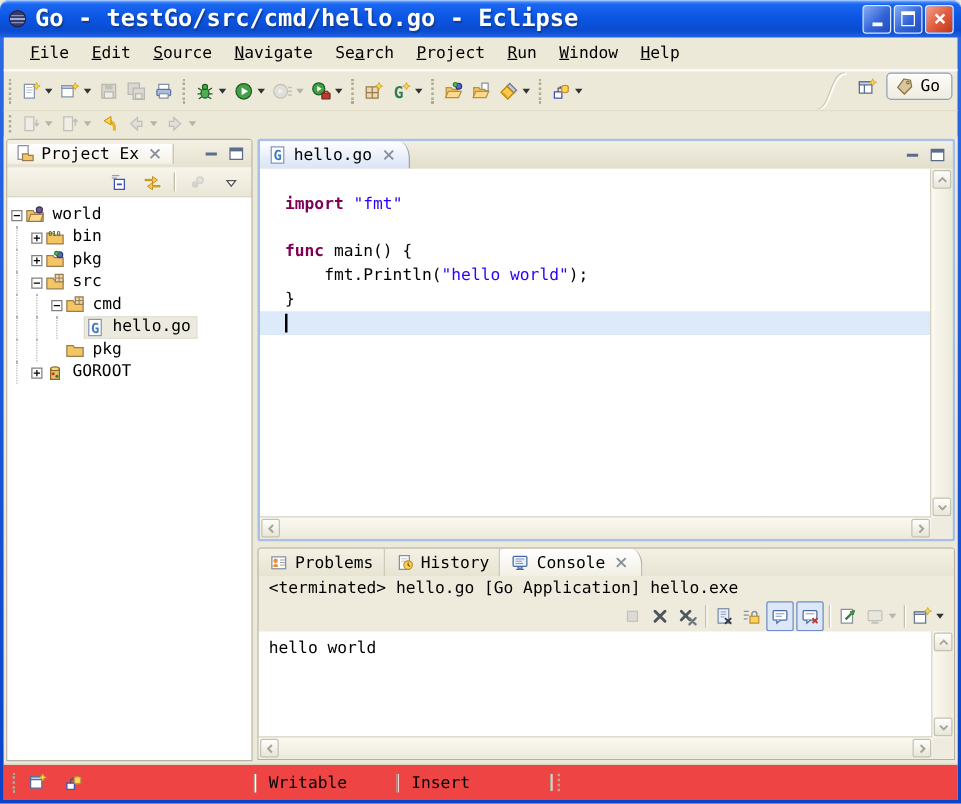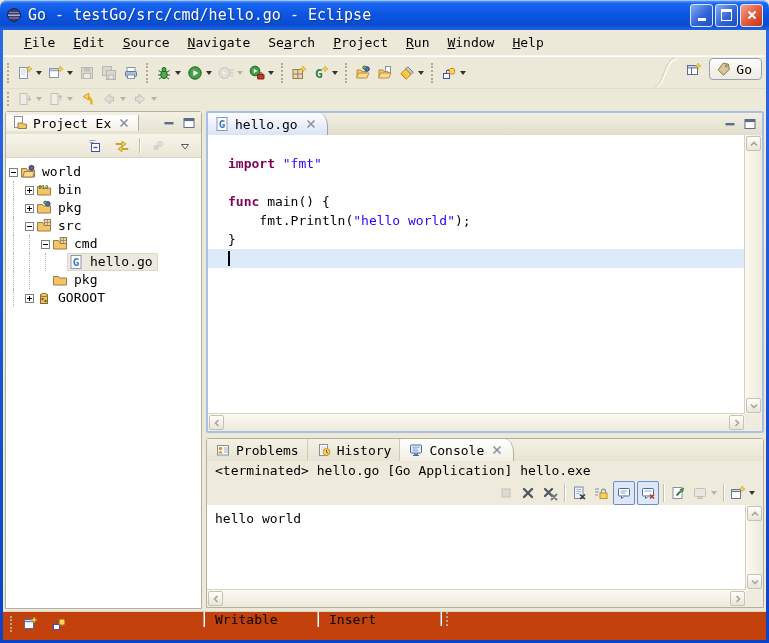--- a/index.html
+++ b/index.html
@@ -4,21 +4,21 @@
 <style>
   html,body{margin:0;padding:0}
   body{width:769px;height:643px;overflow:hidden;position:relative;
        font-family:"DejaVu Sans Mono","Liberation Mono",monospace;font-size:13px;color:#000;background:#ECE9D8}
   u{text-decoration:underline}
   .window{position:absolute;inset:0;background:linear-gradient(180deg,#2E6BE6,#0B43C8);border-radius:8px 8px 0 0}
   
   .titlebar{position:absolute;top:0;left:0;right:0;height:30px;border-radius:7px 7px 0 0;
     background:linear-gradient(180deg,#6AA2FC 0%,#1A66F0 12%,#0C56E4 45%,#0A4CD0 82%,#2064E4 100%);
     display:flex;align-items:center;padding:0 6px;box-shadow:inset 0 1px 0 #9CC4FF}
-  .title-text{color:#fff;font-weight:normal;font-size:15px;margin-left:6px;text-shadow:1px 1px 1px #123C8C;white-space:nowrap}
+  .title-text{color:#fff;font-weight:bold;font-size:19px;margin-left:6px;text-shadow:1px 1px 1px #123C8C;white-space:nowrap}
   .winbtns{margin-left:auto;display:flex;gap:2px}
   .wbtn{width:21px;height:21px;border-radius:3px;border:1px solid #DCE8FC;display:flex;align-items:center;justify-content:center}
   .wbtn.minb,.wbtn.maxb{background:linear-gradient(135deg,#86AEF4,#3364D8 55%,#1E4EC0)}
   .wbtn.closeb{background:linear-gradient(135deg,#F4A28C,#E25E40 50%,#C23318)}
   .min-glyph{width:8px;height:3px;background:#fff;margin-top:9px}
   .max-glyph{width:9px;height:8px;border:1px solid #fff;border-top:3px solid #fff}
   
   .client{position:absolute;left:3px;right:3px;top:30px;bottom:3px;background:#ECE9D8;display:flex;flex-direction:column}
   .menubar{height:26px;box-sizing:border-box;display:flex;align-items:center;padding-left:12px;border-bottom:1px solid #F8F6EE}
   .mitem{padding:3px 9px;cursor:default;white-space:nowrap}
@@ -93,21 +93,21 @@
   .ctabs{height:22px;display:flex;align-items:stretch;background:linear-gradient(180deg,#F4F1E4,#E8E4D3)}
   .ctab{display:flex;align-items:center;gap:5px;padding:0 8px;border-right:1px solid #CFCaB8;white-space:nowrap}
   .ctab.active{background:linear-gradient(180deg,#FFFFFF,#F2EFE4);border-right:1px solid #B4AF9F;border-top-left-radius:4px;border-top-right-radius:9px 14px}
   .cstatus{height:19px;display:flex;align-items:center;padding-left:8px;background:#EEEBDC;white-space:pre}
   .ctoolbar{height:25px;display:flex;justify-content:flex-end;align-items:center;background:#EEEBDC;border-bottom:1px solid #CCC8B8;padding-right:5px}
   .cbody{position:absolute;top:66px;left:0;right:0;bottom:0;background:#FFF}
   .cout{position:absolute;top:0;left:0;right:17px;bottom:17px;padding:6px 8px;white-space:pre}
   .cvscroll{position:absolute;top:0;right:0;width:17px;bottom:17px;background:linear-gradient(90deg,#FBF9F1,#EDEADB);border-left:1px solid #D6D2C2}
   .chscroll{position:absolute;left:0;right:17px;bottom:0;height:17px;background:linear-gradient(180deg,#FBF9F1,#EDEADB);border-top:1px solid #D6D2C2}
   
-  .statusbar{height:29px;box-sizing:border-box;display:flex;align-items:flex-start;border-top:1px solid #DAD6C6;background:#c2410c}
+  .statusbar{height:29px;box-sizing:border-box;display:flex;align-items:center;border-top:1px solid #DAD6C6;background:#ef4444}
   .sbleft{width:200px;display:flex;align-items:center;gap:7px;padding-left:7px;box-sizing:border-box}
   .sbcell{display:flex;align-items:center;padding-left:11px;border-left:1px solid #ACA899;box-shadow:inset 1px 0 0 #FFF;box-sizing:border-box}
   .sb-writable{width:114px}
   .sb-insert{width:123px}
   .sbgrip{border-left:1px solid #ACA899;box-shadow:inset 1px 0 0 #FFF;display:flex;align-items:center;padding-left:5px}
   .sbgrip i{display:block;width:0;height:14px;border-left:2px dotted #B0AA92}
   .sbrest{flex:1}
 </style>
 </head>
 <body>

